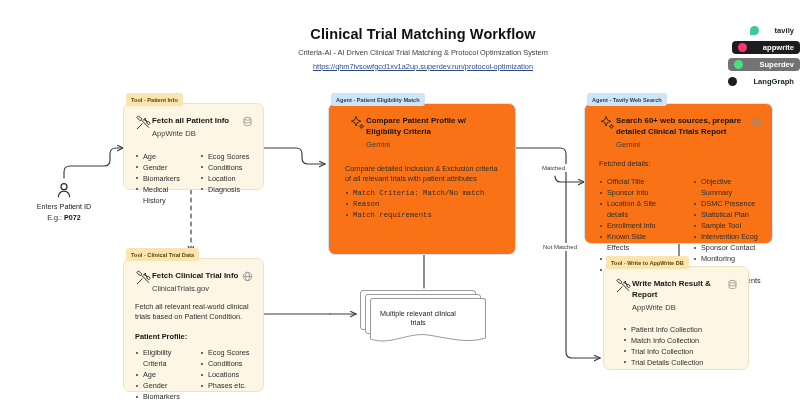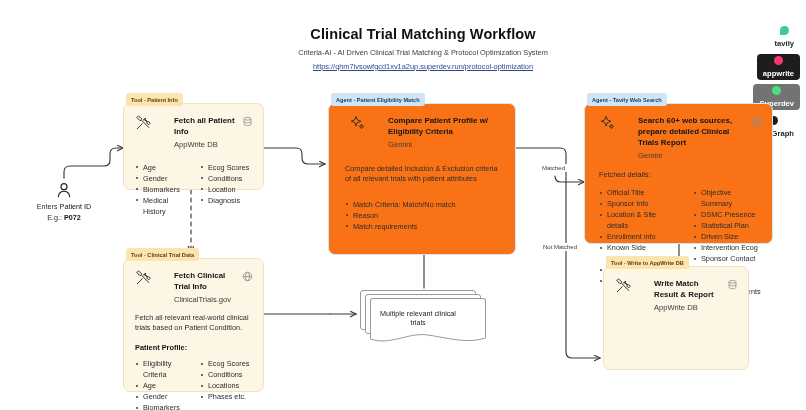--- a/index.html
+++ b/index.html
@@ -15,40 +15,40 @@
   svg.wires{position:absolute;left:0;top:0;width:806px;height:410px;pointer-events:none;}
 
   
   .header{position:absolute;left:203px;top:26px;width:440px;text-align:center;}
   .header .title{font-size:14.5px;font-weight:bold;letter-spacing:.1px;color:#111;line-height:17px;}
   .header .subtitle{font-size:7.4px;color:#3c3c3c;margin-top:5px;line-height:10px;}
   .header .url{font-size:7.4px;color:#2b4a8b;margin-top:3.5px;text-decoration:underline;line-height:10px;word-break:break-all;}
 
   
   .brands{position:absolute;right:6px;top:24px;display:flex;flex-direction:column;align-items:flex-end;gap:4px;}
-  .brand{display:flex;align-items:center;gap:4px;border-radius:4px;padding:2px 6px;font-size:7.6px;font-weight:bold;flex-direction:column;}
+  .brand{display:flex;align-items:flex-end;gap:16px;border-radius:4px;padding:2px 6px;font-size:7.6px;font-weight:bold;}
   .brand.tavily{background:transparent;color:#14261f;}
   .brand.appwrite{background:#1d1d1f;color:#fff;}
   .brand.superdev{background:#737373;color:#fff;}
   .brand.langgraph{background:transparent;color:#14261f;}
   .bdot{width:9px;height:9px;border-radius:2px;display:inline-block;flex:0 0 auto;}
 
   
   .tag{
     position:absolute;font-size:5.6px;font-weight:bold;line-height:8px;
     padding:2.5px 5px;border-radius:3px;white-space:nowrap;z-index:4;
   }
   .tag.amber{background:#fbe4ad;color:#5c4410;}
   .tag.blue{background:#cfe4f7;color:#1d3f63;}
 
   .card{position:absolute;border-radius:7px;box-sizing:border-box;z-index:3;}
   .card.amber{background:#fdf6e5;border:1px solid #f0e2c0;}
   .card.blue{background:#f97316;border:1px solid #d3e5f4;}
 
-  .card-head{display:flex;align-items:flex-start;gap:22px;padding:11px 24px 0 11px;position:relative;}
+  .card-head{display:flex;align-items:flex-start;gap:0;padding:11px 24px 0 11px;position:relative;}
   .card-head .htext{flex:1;min-width:0;}
   .card-head .h1{font-size:7.9px;font-weight:bold;color:#141414;line-height:11px;}
   .card-head .h2{font-size:7.6px;color:#3a3a3a;line-height:11px;margin-top:1.5px;}
   .ic{flex:0 0 auto;width:17px;height:17px;color:#2b2b2b;margin-top:-1px;}
   .ic svg{display:block;}
   .corner-ic{position:absolute;right:10px;top:12px;width:11px;height:11px;color:#8b8b8b;}
   .corner-ic svg{display:block;}
 
   .card-body{padding:8px 12px 11px 11px;}
   .para{font-size:7.3px;color:#2c2c2c;line-height:10.5px;}
@@ -253,21 +253,21 @@
           <path d="M17.6 14.4l.9 2.2 2.2.9-2.2.9-.9 2.2-.9-2.2-2.2-.9 2.2-.9z"></path>
         </svg>
       </span>
       <span class="htext">
         <span class="h1" style="display:block">Compare Patient Profile w/ Eligibility Criteria</span>
         <span class="h2" style="display:block">Gemini</span>
       </span>
     </div>
     <div class="card-body" style="padding:14px 16px 11px 16px;">
       <div class="para">Compare detailed Inclusion &amp; Exclusion criteria of all relevant trials with patient attributes</div>
-      <ul class="b" style="margin-top:14px;">
+      <ul class="b" style="margin-top:3px;font-family:Liberation Mono, monospace;">
         <li>Match Criteria: Match/No match</li>
         <li>Reason</li>
         <li>Match requirements</li>
       </ul>
     </div>
   </div>
 
   <div class="tag blue" style="left:587px;top:93px;">Agent - Tavily Web Search</div>
   <div class="card blue" style="left:584px;top:103px;width:189px;height:141px;">
     <div class="card-head" style="padding-left:14px;padding-right:26px;">
@@ -298,21 +298,21 @@
           <li>Location &amp; Site details</li>
           <li>Enrollment info</li>
           <li>Known Side Effects</li>
           <li>Patient FAQ</li>
           <li>Pre-req for participation</li>
         </ul>
         <ul class="b">
           <li>Objective Summary</li>
           <li>DSMC Presence</li>
           <li>Statistical Plan</li>
-          <li>Driven Size</li>
+          <li>Sample Tool</li>
           <li>Intervention Ecog</li>
           <li>Sponsor Contact</li>
           <li>Monitoring Frequency</li>
           <li>Safety Documents</li>
         </ul>
       </div>
     </div>
   </div>
 
   <div class="tag amber" style="left:606px;top:256px;">Tool - Write to AppWrite DB</div>
@@ -330,20 +330,28 @@
         <span class="h1" style="display:block">Write Match Result &amp; Report</span>
         <span class="h2" style="display:block">AppWrite DB</span>
       </span>
       <span class="corner-ic">
         <svg width="11" height="11" viewBox="0 0 24 24" fill="none" stroke="currentColor" stroke-width="1.7">
           <ellipse cx="12" cy="6" rx="7.5" ry="3"></ellipse>
             <path d="M4.5 6v12c0 1.7 3.4 3 7.5 3s7.5-1.3 7.5-3V6"></path>
             <path d="M4.5 12c0 1.7 3.4 3 7.5 3s7.5-1.3 7.5-3"></path>
         </svg>
       </span>
+    </div>
+    <div class="card-body" style="padding-top:11px;padding-left:19px;">
+      <ul class="b">
+        <li>Patient Info Collection</li>
+        <li>Match Info Collection</li>
+        <li>Trial Info Collection</li>
+        <li>Trial Details Collection</li>
+      </ul>
     </div>
   </div>
 
   <div class="docs">
     <div class="sheet s1"></div>
     <div class="sheet s2"></div>
     <div class="sheet s3"></div>
     <svg class="wave" viewBox="0 0 116 14" preserveAspectRatio="none">
       <path d="M0.5,0 L0.5,9 C20,16 38,2 58,5 C78,8 98,14 115.5,8 L115.5,0" fill="#ffffff" stroke="#9a9a9a" stroke-width="1"></path>
     </svg>

